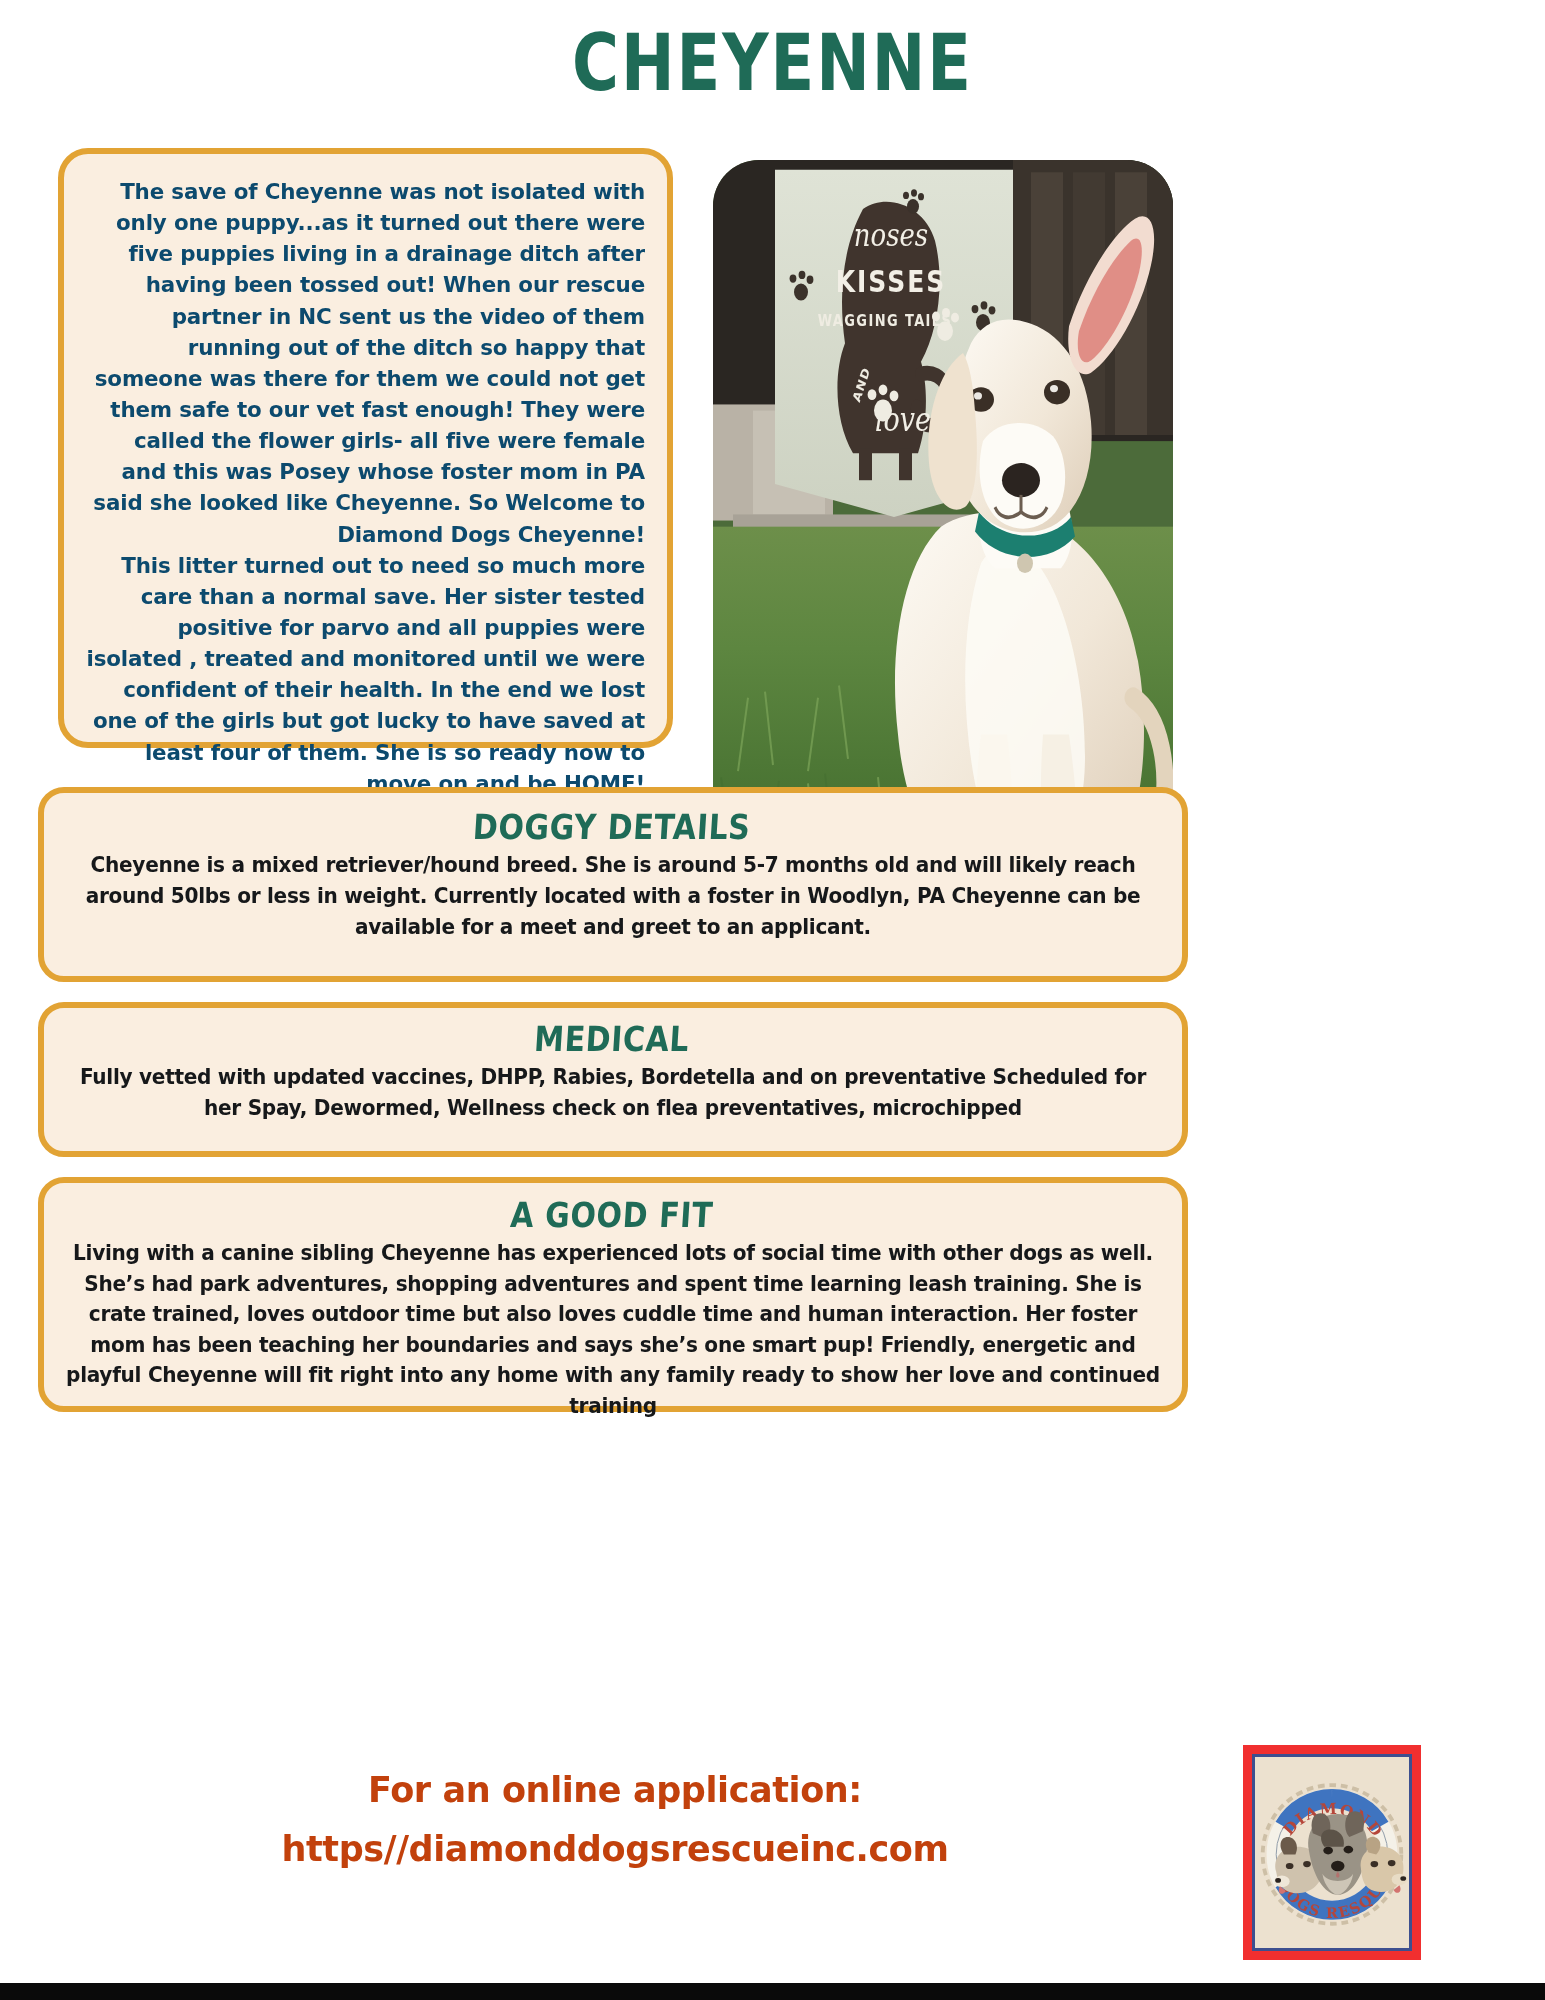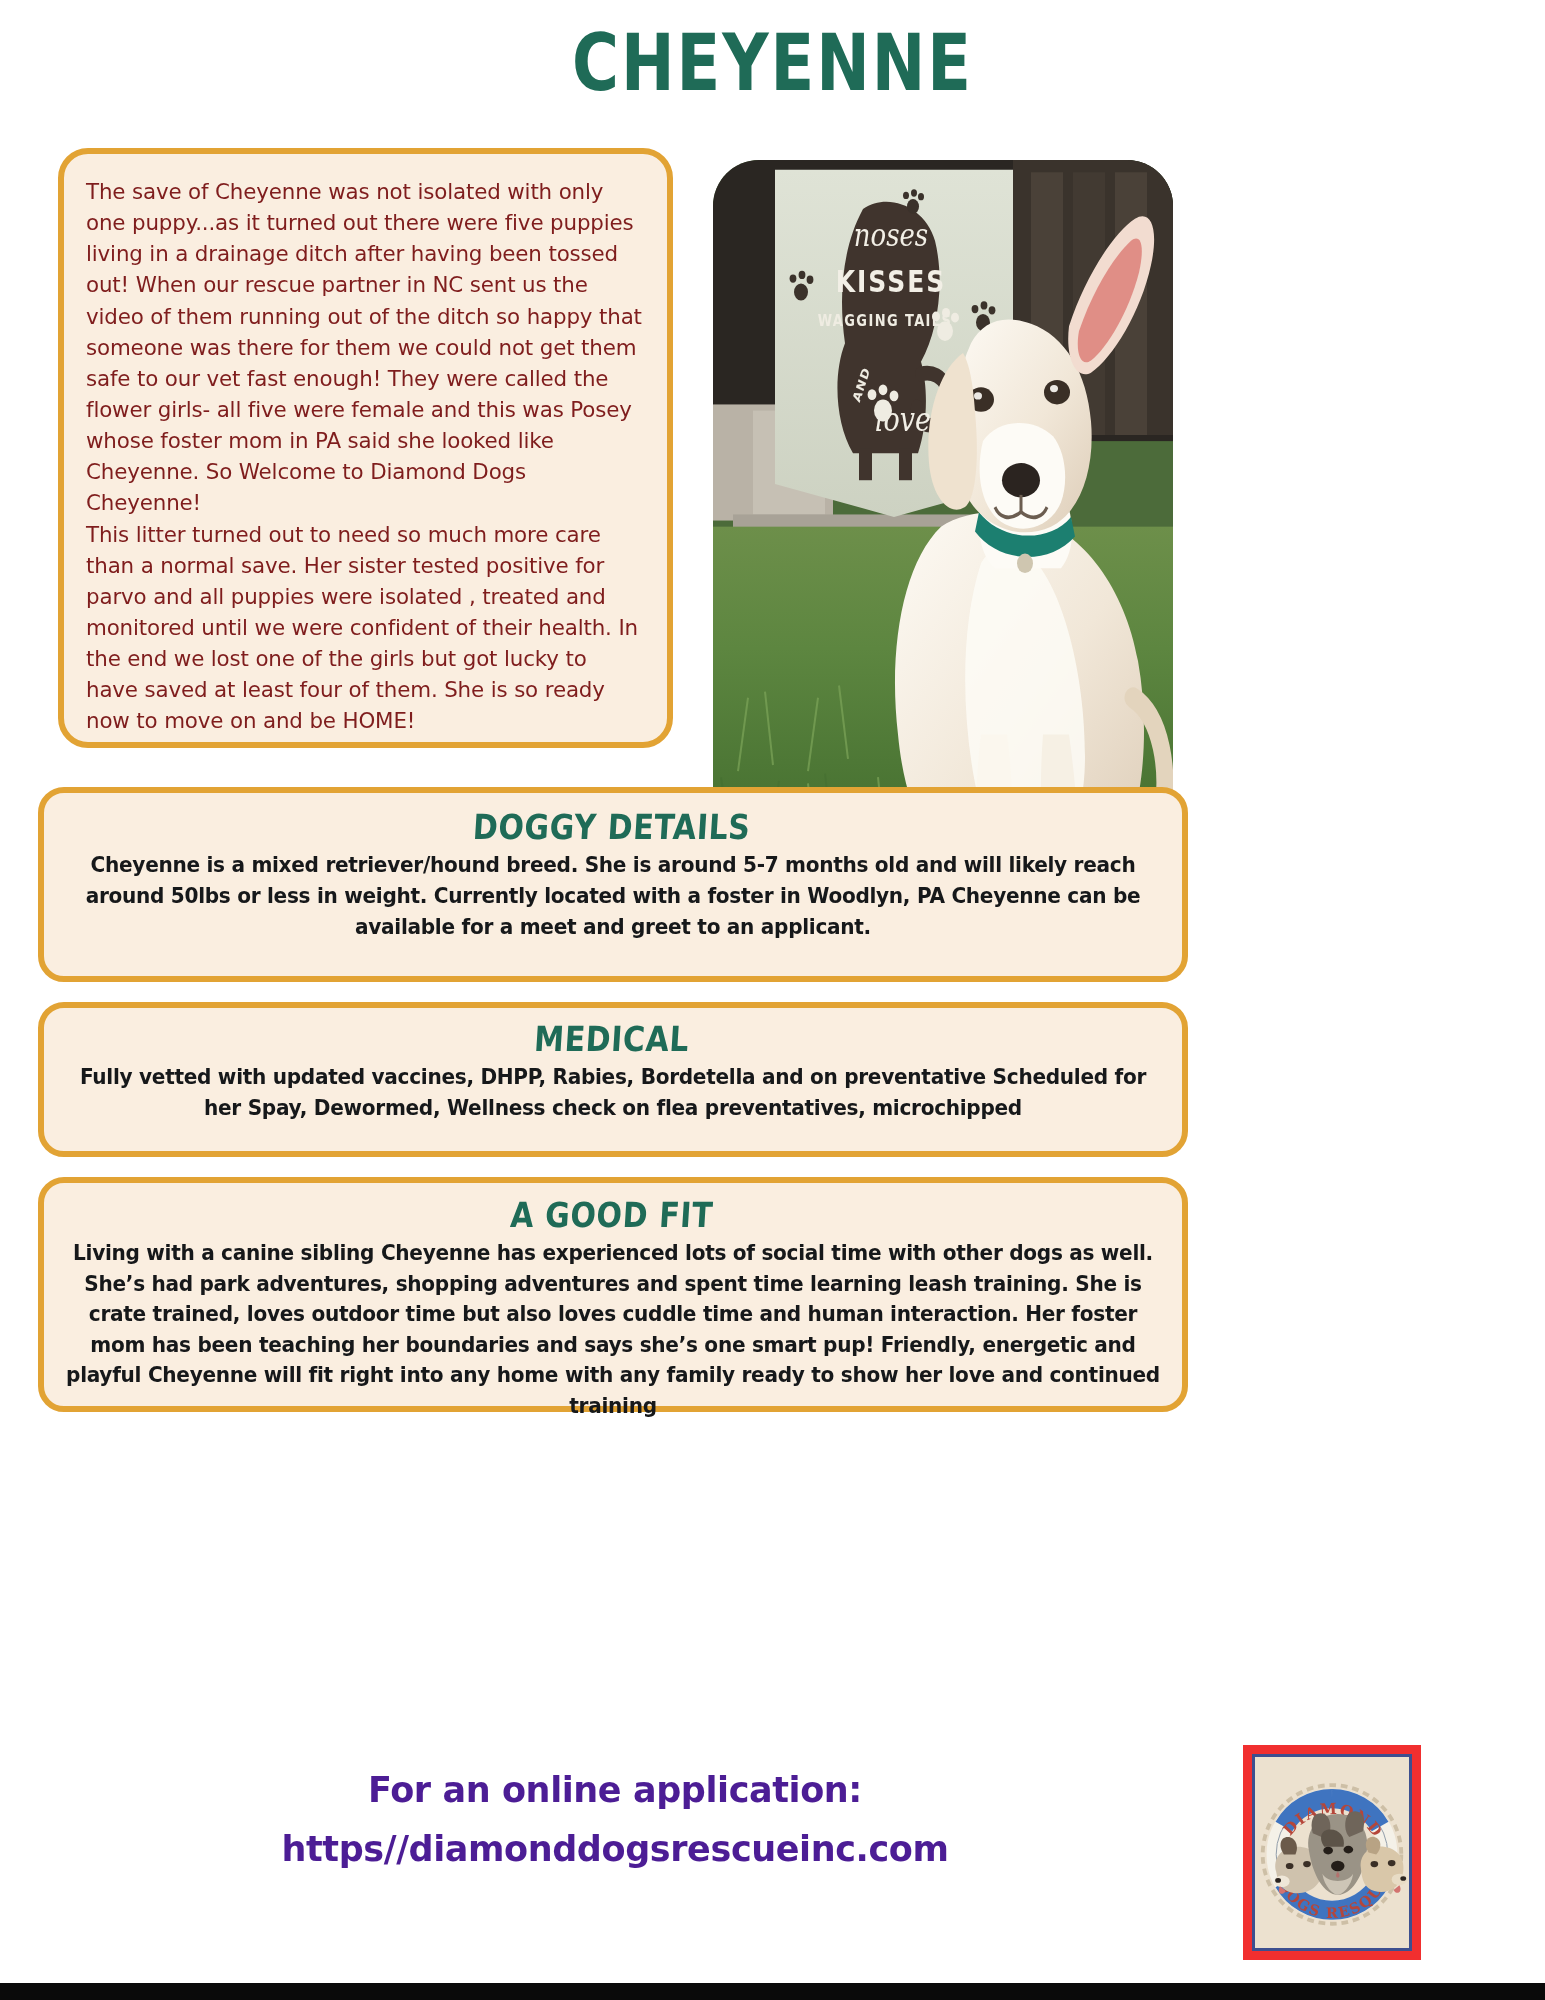--- a/index.html
+++ b/index.html
@@ -44,25 +44,25 @@
 
   
   #story-card {
     left: 58px; top: 148px;
     width: 615px; height: 600px;
     border-radius: 30px;
     padding: 22px 22px 10px 22px;
   }
   #story-text {
     font-family: "DejaVu Sans", sans-serif;
-    font-weight: normal;
+    font-weight: bold;
     font-size: 21.4px;
     line-height: 1.455;
-    color: #7f1d1d;
-    text-align: left;
+    color: #0c4a6e;
+    text-align: right;
     white-space: pre-line;
     letter-spacing: -0.15px;
   }
 
   
   #photo {
     position: absolute;
     left: 713px; top: 160px;
     width: 460px; height: 715px;
     border-radius: 46px;
@@ -112,21 +112,21 @@
   
   #footer {
     position: absolute;
     left: 0; top: 1768px;
     width: 1230px;
     text-align: center;
   }
   .footer-line {
     font-family: "DejaVu Sans", sans-serif;
     font-weight: bold;
-    color: #4c1d95;
+    color: #c2410c;
     letter-spacing: -0.4px;
   }
   #footer-line-1 { font-size: 35px; line-height: 1.3; }
   #footer-line-2 { font-size: 35px; line-height: 1.3; margin-top: 13px; }
 
   
   #logo {
     position: absolute;
     left: 1243px; top: 1745px;
     width: 178px; height: 215px;

